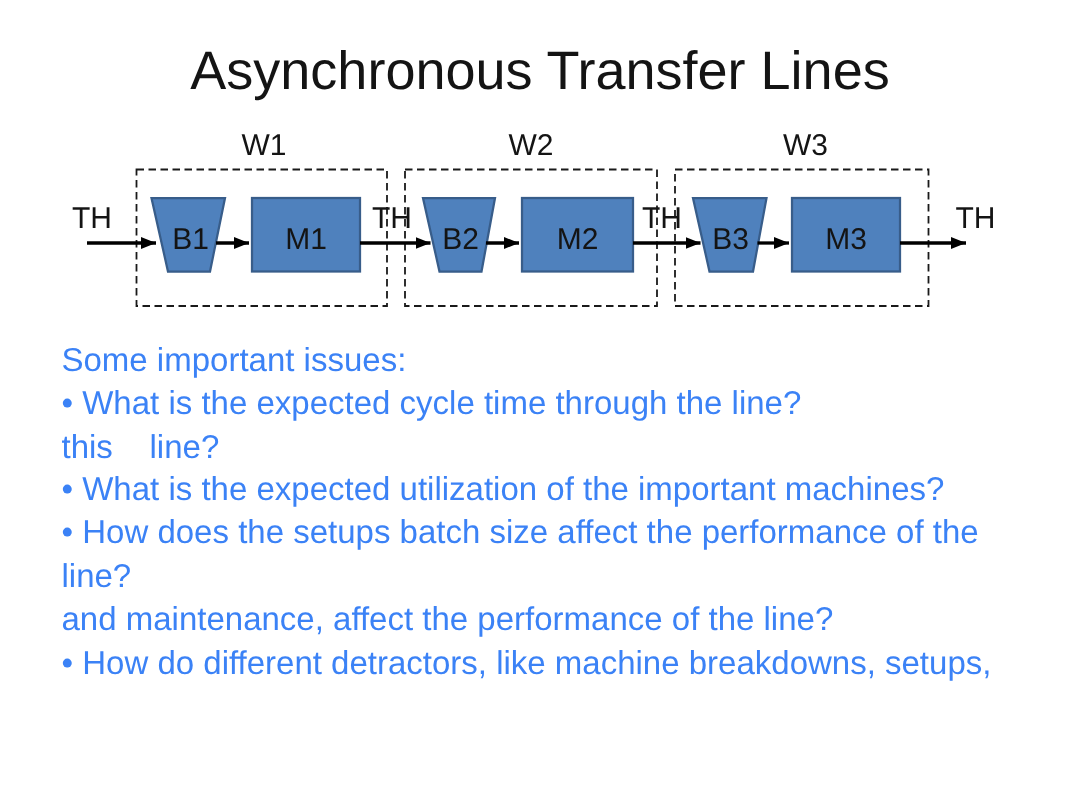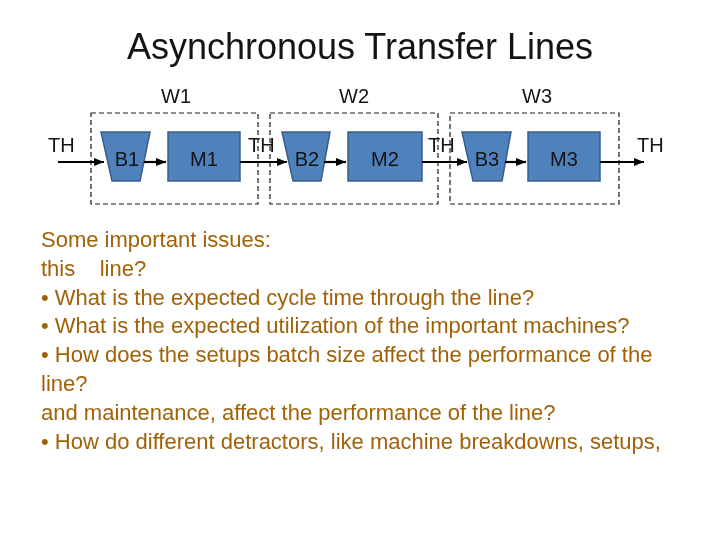--- a/index.html
+++ b/index.html
@@ -4,20 +4,21 @@
 <style>
   html, body { margin: 0; padding: 0; background: #ffffff; }
   .slide {
     position: relative;
     width: 720px;
     height: 540px;
     background: #ffffff;
     overflow: hidden;
     font-family: "Liberation Sans", sans-serif;
     color: #111111;
+    border-radius: 32px;
   }
   .title {
     position: absolute;
     top: 26px;
     left: 0;
     width: 720px;
     margin: 0;
     text-align: center;
     font-size: 36px;
     font-weight: normal;
@@ -51,21 +52,21 @@
     stroke-width: 2.2;
     fill: none;
   }
   .bodytext {
     position: absolute;
     top: 226px;
     left: 41px;
     width: 672px;
     font-size: 22px;
     line-height: 28.8px;
-    color: #a16207;
+    color: #3b82f6;
   }
   .bline { white-space: pre; }
 </style>
 </head>
 <body>
 
 <div class="slide">
 
   <h1 class="title">Asynchronous Transfer Lines</h1>
 
@@ -109,22 +110,22 @@
     <text class="slabel" x="564" y="166">M3</text>
 
     <text class="thlabel" x="48" y="152">TH</text>
     <text class="thlabel" x="248" y="152">TH</text>
     <text class="thlabel" x="428" y="152">TH</text>
     <text class="thlabel" x="637" y="152">TH</text>
   </svg>
 
   <div class="bodytext">
     <div class="bline">Some important issues:</div>
+    <div class="bline">• What is the expected cycle time through the line?</div>
     <div class="bline">this    line?</div>
-    <div class="bline">• What is the expected cycle time through the line?</div>
     <div class="bline">• What is the expected utilization of the important machines?</div>
     <div class="bline">• How does the setups batch size affect the performance of the</div>
     <div class="bline">line?</div>
     <div class="bline">and maintenance, affect the performance of the line?</div>
     <div class="bline">• How do different detractors, like machine breakdowns, setups,</div>
   </div>
 
 </div>
 
 </body></html>

